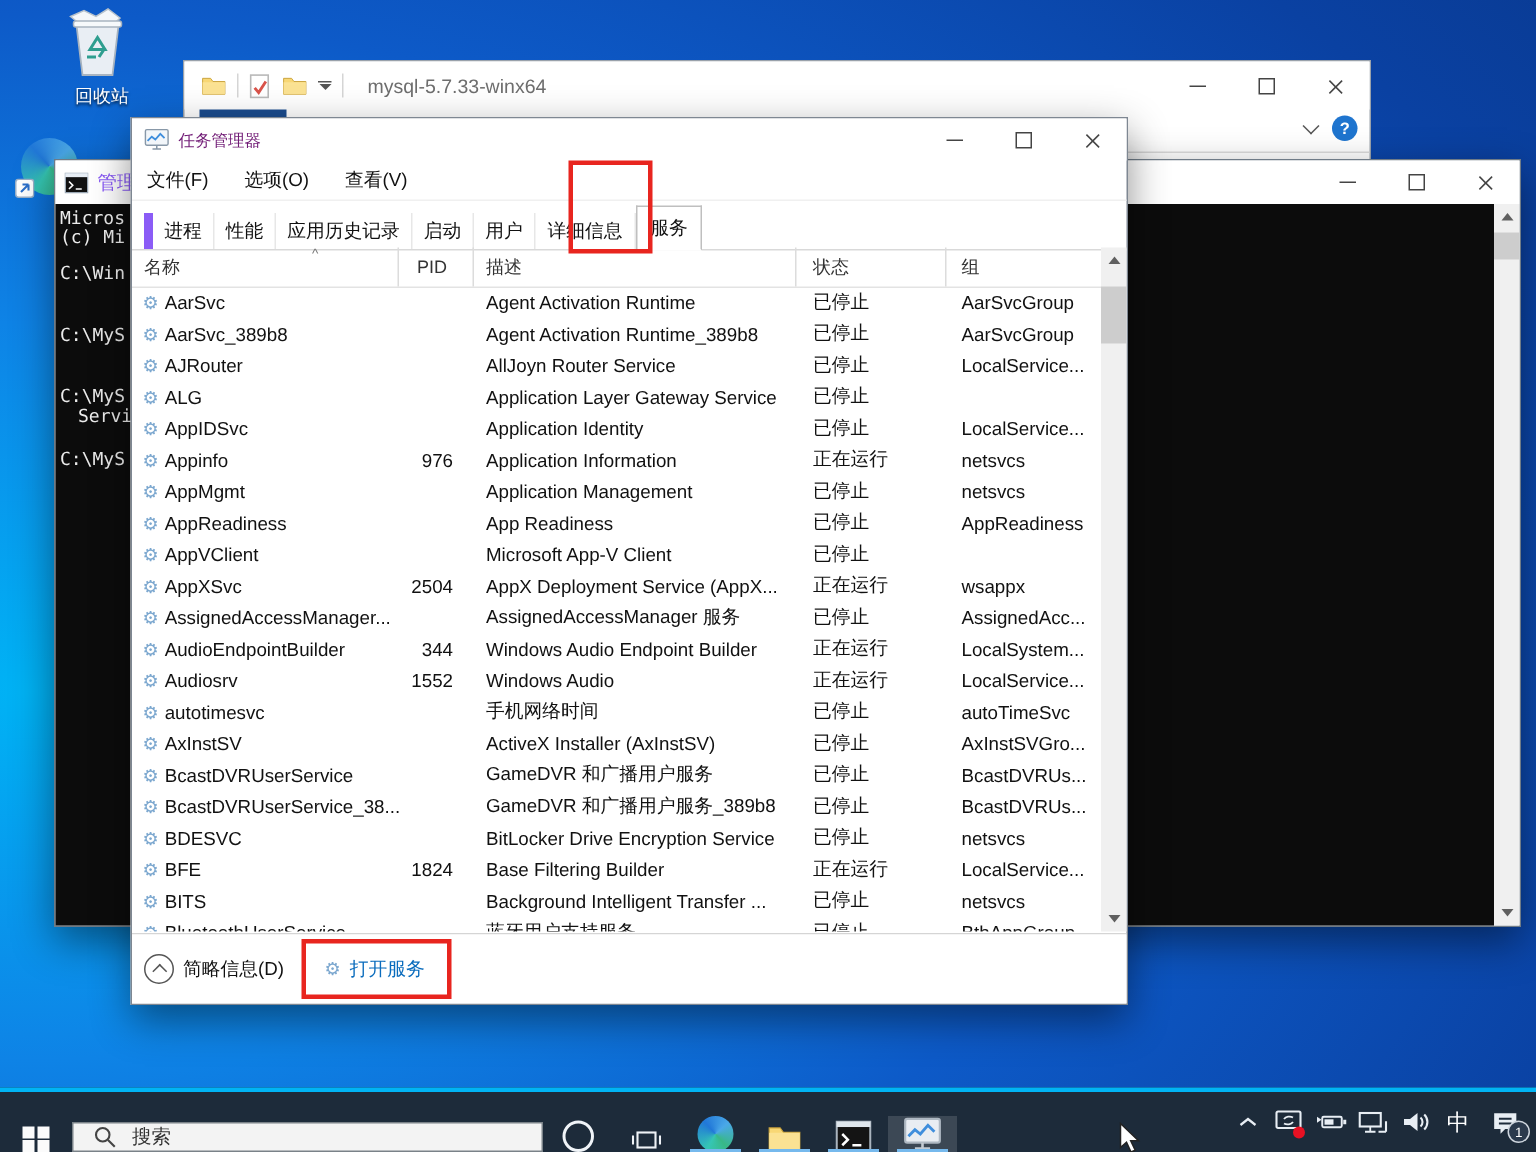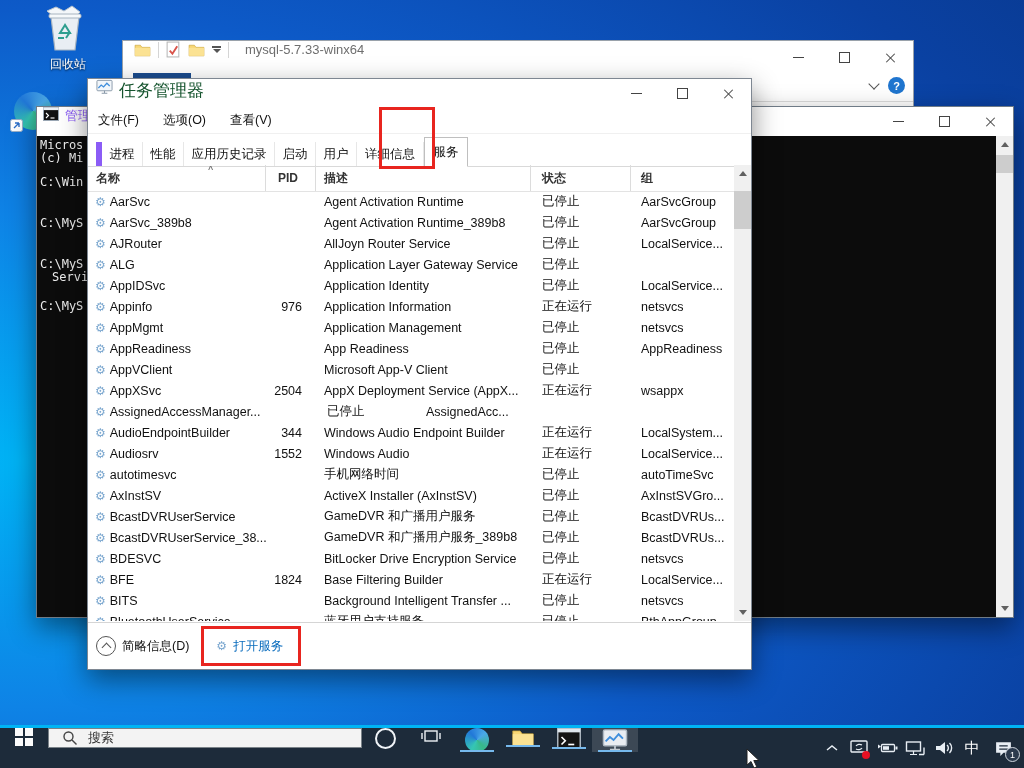--- a/index.html
+++ b/index.html
@@ -6,21 +6,21 @@
   body{width:1024px;height:768px;overflow:hidden;position:relative;
        font-family:"Liberation Sans","DejaVu Sans",sans-serif;font-size:12.5px;color:#111;}
   .abs{position:absolute;}
   
   #desktop{left:0;top:0;width:1024px;height:768px;
     background:radial-gradient(1300px 820px at 2% 60%, #00b3f5 0%, #0e83e6 30%, #0d5ac8 55%, #0a41a2 85%, #093a92 100%);}
   .desk-icon{width:72px;text-align:right;z-index:1;}
   .desk-label{color:#fff;font-size:12px;text-shadow:0 1px 2px rgba(0,0,0,.85);margin-top:2px;line-height:13px;}
   
   .win{background:#fff;border:1px solid #8a949e;box-shadow:0 10px 26px rgba(0,0,0,.45);}
-  .titlebar{display:flex;align-items:flex-start;background:#fff;}
+  .titlebar{display:flex;align-items:center;background:#fff;}
   .winbtns{margin-left:auto;display:flex;height:100%;}
   .winbtn{width:46px;height:100%;display:flex;align-items:center;justify-content:center;}
   .glyph-min{width:11px;height:1px;background:#444;}
   .glyph-max{width:9px;height:9px;border:1px solid #444;}
   .glyph-close{position:relative;width:11px;height:11px;}
   .glyph-close::before,.glyph-close::after{content:"";position:absolute;left:5px;top:0;width:1px;height:12px;background:#444;}
   .glyph-close::before{transform:rotate(45deg);} .glyph-close::after{transform:rotate(-45deg);}
   
   #explorer{left:122px;top:40px;width:790px;height:500px;z-index:2;box-shadow:none;border-color:#9aa2ab;}
   #explorer .titlebar{height:32px;}
@@ -44,30 +44,30 @@
   .cline{position:absolute;left:3px;color:#ececec;font-family:"DejaVu Sans Mono","Liberation Mono",monospace;
          font-size:12px;white-space:pre;}
   .vscroll{position:absolute;right:0;top:29px;width:17px;bottom:0;background:#f0f0f0;}
   .scroll-arrow{position:absolute;left:0;width:17px;height:17px;display:flex;align-items:center;justify-content:center;}
   .tri-up{width:0;height:0;border-left:4px solid transparent;border-right:4px solid transparent;border-bottom:5px solid #606060;}
   .tri-down{width:0;height:0;border-left:4px solid transparent;border-right:4px solid transparent;border-top:5px solid #606060;}
   .scroll-thumb{position:absolute;left:0;width:17px;background:#cdcdcd;}
   
   #taskmgr{left:87px;top:78px;width:663px;height:590px;z-index:4;border-color:#7e8792;}
   #taskmgr .titlebar{height:28px;padding-left:8px;gap:6px;}
-  .tm-title{font-size:17px;color:#14532d;}
+  .tm-title{font-size:11px;color:#701a75;}
   .menubar{height:26px;display:flex;align-items:center;gap:24px;padding-left:10px;border-bottom:1px solid #f0f0f0;}
   .menu-item{font-size:12.5px;color:#111;}
   .tabrow{height:32px;display:flex;align-items:flex-end;padding-left:8px;border-bottom:1px solid #d9d9d9;position:relative;}
   .tab{height:24px;display:flex;align-items:center;justify-content:center;font-size:12.5px;color:#111;
        border-right:1px solid #e7e7e7;padding:0 2px;}
   .tab:first-child{border-left:6px solid #8b5cf6;}
   .tab.active{height:28px;background:#fff;border:1px solid #bfbfbf;border-bottom:1px solid #fff;margin-bottom:-1px;}
   
-  .tm-table-head{position:absolute;left:0;top:86px;width:646px;height:26px;border-bottom:1px solid #e3e3e3;font-weight:bold;}
+  .tm-table-head{position:absolute;left:0;top:86px;width:646px;height:26px;border-bottom:1px solid #e3e3e3;}
   .hcell{position:absolute;top:0;height:26px;display:flex;align-items:center;font-size:12px;color:#333;
          border-right:1px solid #dcdcdc;box-sizing:border-box;}
   .sort-caret{position:absolute;top:-1px;left:120px;font-size:9px;color:#777;}
   .tm-rows{position:absolute;left:0;top:112px;width:646px;height:430px;overflow:hidden;}
   .trow{position:relative;width:646px;height:21px;display:flex;align-items:center;}
   .cell{height:21px;display:flex;align-items:center;box-sizing:border-box;overflow:hidden;white-space:nowrap;}
   .c-name{width:178px;padding-left:7px;gap:4px;}
   .c-pid{width:50px;justify-content:flex-end;padding-right:14px;}
   .c-desc{width:215px;padding-left:8px;}
   .c-status{width:100px;padding-left:11px;}
@@ -79,21 +79,21 @@
   .collapse-circle{width:18px;height:18px;border:1.5px solid #555;border-radius:50%;margin-left:8px;
                    display:flex;align-items:center;justify-content:center;}
   .chev-up{width:6px;height:6px;border-left:1.5px solid #555;border-top:1.5px solid #555;transform:rotate(45deg);margin-top:3px;}
   .collapse-label{margin-left:6px;color:#111;}
   .foot-sep{width:1px;height:24px;background:#ccc;margin:0 12px 0 14px;}
   .open-services{display:flex;align-items:center;gap:6px;color:#0a6cbd;}
   
   .red-rect{border:3px solid #e8251f;z-index:5;background:transparent;}
   
   #taskbar{left:0;top:725px;width:1024px;height:43px;background:#1d2b3a;z-index:6;border-top:3px solid #00b4f4;box-sizing:border-box;}
-  .tb-inner{display:flex;height:40px;align-items:flex-start;}
+  .tb-inner{display:flex;height:40px;align-items:flex-end;}
   .tb-btn{display:flex;align-items:center;justify-content:center;position:relative;}
   .tb-underline::after{content:"";position:absolute;left:6px;right:6px;bottom:0;height:2px;background:#76b9ed;}
   #tb-start{width:48px;}
   .win-logo{display:grid;grid-template-columns:8px 8px;grid-template-rows:8px 8px;gap:1.5px;}
   .win-logo i{background:#fbfbfb;}
   #tb-search{width:314px;background:#f3f3f3;border:1px solid #7a8288;box-sizing:border-box;display:flex;align-items:center;
              gap:10px;padding-left:13px;}
   #tb-search span{color:#333;font-size:13px;}
   #tb-cortana{width:46px;} .cortana-ring{width:17px;height:17px;border:2px solid #f0f4f8;border-radius:50%;}
   #tb-taskview{width:46px;} #tb-edge{width:46px;} #tb-explorer{width:46px;} #tb-cmd{width:46px;}
@@ -432,20 +432,23 @@
           <div class="cell c-group">
             <span>wsappx</span>
           </div>
         </div>
         <div class="trow">
           <div class="cell c-name">
             <span class="gear">⚙</span>
             <span>AssignedAccessManager...</span>
           </div>
           <div class="cell c-pid"></div>
+          <div class="cell c-desc">
+            <span>AssignedAccessManager 服务</span>
+          </div>
           <div class="cell c-status">
             <span>已停止</span>
           </div>
           <div class="cell c-group">
             <span>AssignedAcc...</span>
           </div>
         </div>
         <div class="trow">
           <div class="cell c-name">
             <span class="gear">⚙</span>

